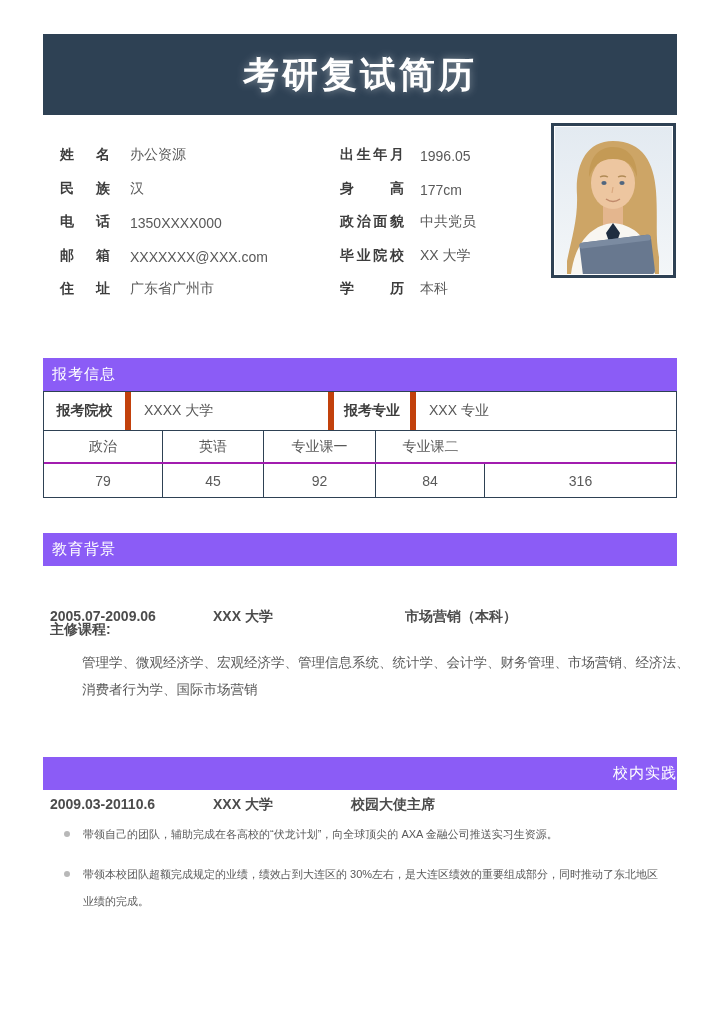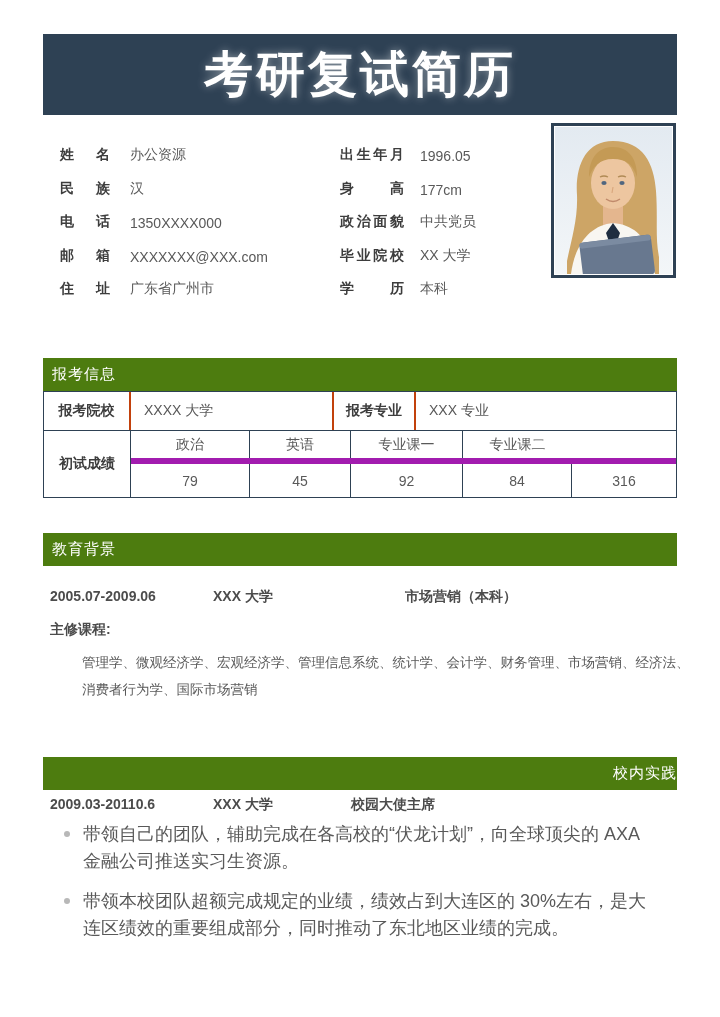--- a/index.html
+++ b/index.html
@@ -11,21 +11,21 @@
   }
   .page { position: relative; width: 720px; height: 1017px; background: #ffffff; overflow: hidden; }
 
   
   .banner {
     position: absolute; left: 43px; top: 34px; width: 634px; height: 81px;
     background: #2e4154;
   }
   .banner .title {
     margin: 0; line-height: 81px; text-align: center;
-    color: #ffffff; font-size: 49px; font-weight: bold; letter-spacing: 3px;
+    color: #ffffff; font-size: 36px; font-weight: bold; letter-spacing: 3px;
     text-shadow: 0 0 8px rgba(255,255,255,0.45);
   }
 
   
   .profile-col { position: absolute; top: 131px; }
   .profile-col.left  { left: 60px; }
   .profile-col.right { left: 340px; }
   .p-row { height: 33.4px; display: flex; align-items: flex-end; font-size: 14px; }
   .p-label {
     display: inline-block; font-weight: bold; color: #3d3d3d;
@@ -39,68 +39,68 @@
   .photo-frame {
     position: absolute; left: 551px; top: 123px;
     width: 125px; height: 155px;
     border: 3px solid #2e4154; background: #ffffff; padding: 1px;
   }
   .photo-frame svg { display: block; }
 
   
   .section-bar {
     position: absolute; left: 43px; width: 634px; height: 33px;
-    background: #4d7c0f; color: #ffffff; font-size: 15px;
+    background: #8b5cf6; color: #ffffff; font-size: 15px;
     display: flex; align-items: center; padding-left: 9px; letter-spacing: 1px;
   }
   #bar-apply    { top: 358px; }
   #bar-edu      { top: 533px; }
   #bar-practice { top: 757px; justify-content: flex-end; }
 
   
   .apply-table {
     position: absolute; left: 43px; top: 391px; width: 634px;
     border: 1px solid #2e4154; font-size: 14px; color: #595959; background: #fff;
   }
   .t-row1 { display: flex; height: 39px; border-bottom: 1px solid #2e4154; }
   .t-cell { display: flex; align-items: center; }
   .t-cell.c-center { justify-content: center; }
   .t-cell.c-pad { padding-left: 13px; }
   .t-cell.bold-lab { font-weight: bold; color: #3d3d3d; }
-  .t-cell.br { border-right: 2px solid #c2410c; }
+  .t-cell.br { border-right: 6px solid #c2410c; }
   .w-school-lab { width: 87px; }
   .w-school-val { width: 203px; }
   .w-major-lab  { width: 82px; }
   .w-major-val  { flex: 1; }
   .t-rows23 { display: flex; }
   .scores-label { width: 87px; border-right: 1px solid #2e4154; display: flex; align-items: center; justify-content: center; font-weight: bold; color: #3d3d3d; }
   .score-grid { flex: 1; }
   .sg-row { display: flex; height: 33px; }
-  .sg-row.head { border-bottom: 6px solid #a21caf; text-align: center; }
+  .sg-row.head { border-bottom: 2px solid #a21caf; text-align: center; }
   .sg-cell { display: flex; align-items: center; justify-content: center; }
   .sg-cell:not(:last-child) { border-right: 1px solid #2e4154; }
   .sw1 { width: 119px; } .sw2 { width: 101px; } .sw3 { width: 112px; } .sw4 { width: 109px; } .sw5 { flex: 1; }
 
   
   .detail-row { position: absolute; left: 50px; display: flex; font-size: 14px; font-weight: bold; color: #4c4c4c; }
-  #edu-row { top: 588px; }
+  #edu-row { top: 608px; }
   #edu-row .dr-period { width: 163px; }
   #edu-row .dr-school { width: 192px; }
   #practice-row { top: 796px; }
   #practice-row .dr-period { width: 163px; }
   #practice-row .dr-school { width: 138px; }
 
   .courses-label { position: absolute; left: 50px; top: 621px; font-size: 14px; font-weight: bold; color: #4c4c4c; }
   .courses-text  { position: absolute; left: 50px; top: 649px; width: 614px; font-size: 13.5px; line-height: 27px; color: #595959; margin-left: 32px; }
 
   
   .bullet-list { position: absolute; left: 64px; top: 821px; width: 600px; }
   .bullet { display: flex; margin-bottom: 13px; }
   .bullet-dot { flex: none; width: 6px; height: 6px; border-radius: 50%; background: #b8b8b8; margin: 10px 13px 0 0; }
-  .bullet-text { margin: 0; width: 578px; font-size: 18px; line-height: 27px; color: #595959; }
+  .bullet-text { margin: 0; width: 578px; font-size: 11px; line-height: 27px; color: #595959; }
 </style>
 </head>
 <body>
 
 <div class="page">
 
   <div class="banner">
     <h1 class="title">考研复试简历</h1>
   </div>
 
@@ -193,21 +193,20 @@
   </div>
 
   <div class="apply-table">
     <div class="t-row1">
       <div class="t-cell c-center bold-lab br w-school-lab">报考院校</div>
       <div class="t-cell c-pad br w-school-val">XXXX 大学</div>
       <div class="t-cell c-center bold-lab br w-major-lab">报考专业</div>
       <div class="t-cell c-pad w-major-val">XXX 专业</div>
     </div>
     <div class="t-rows23">
-      <div class="scores-label">初试成绩</div>
       <div class="score-grid">
         <div class="sg-row head">
           <div class="sg-cell sw1">政治</div>
           <div class="sg-cell sw2">英语</div>
           <div class="sg-cell sw3">专业课一</div>
           <div class="sg-cell sw4">专业课二</div>
         </div>
         <div class="sg-row">
           <div class="sg-cell sw1">79</div>
           <div class="sg-cell sw2">45</div>

